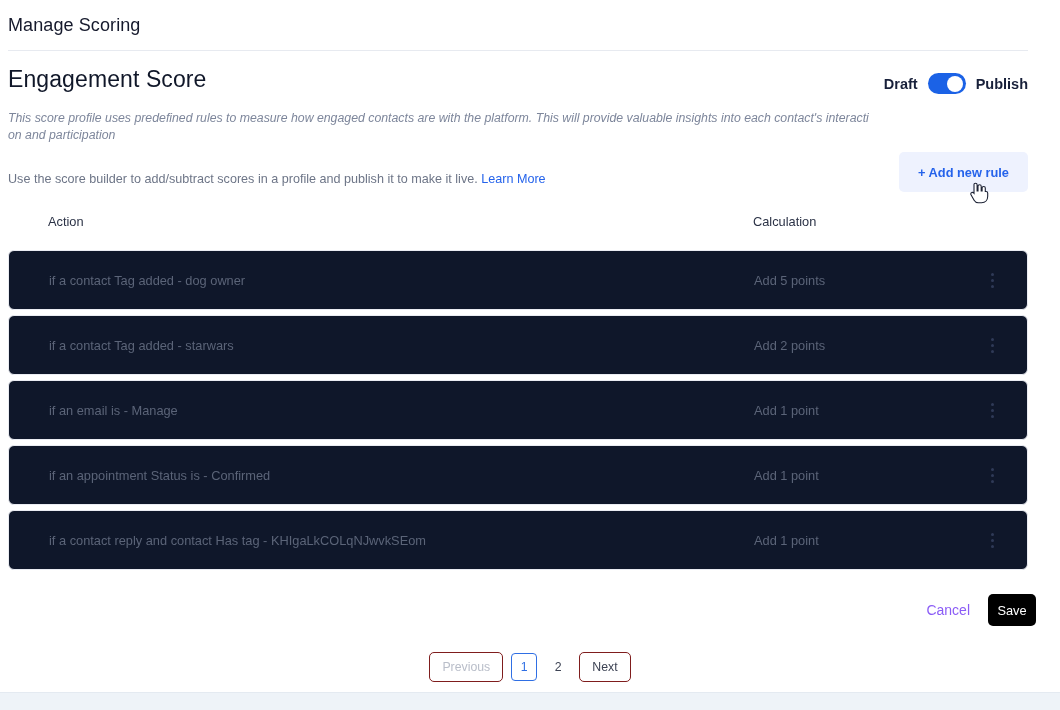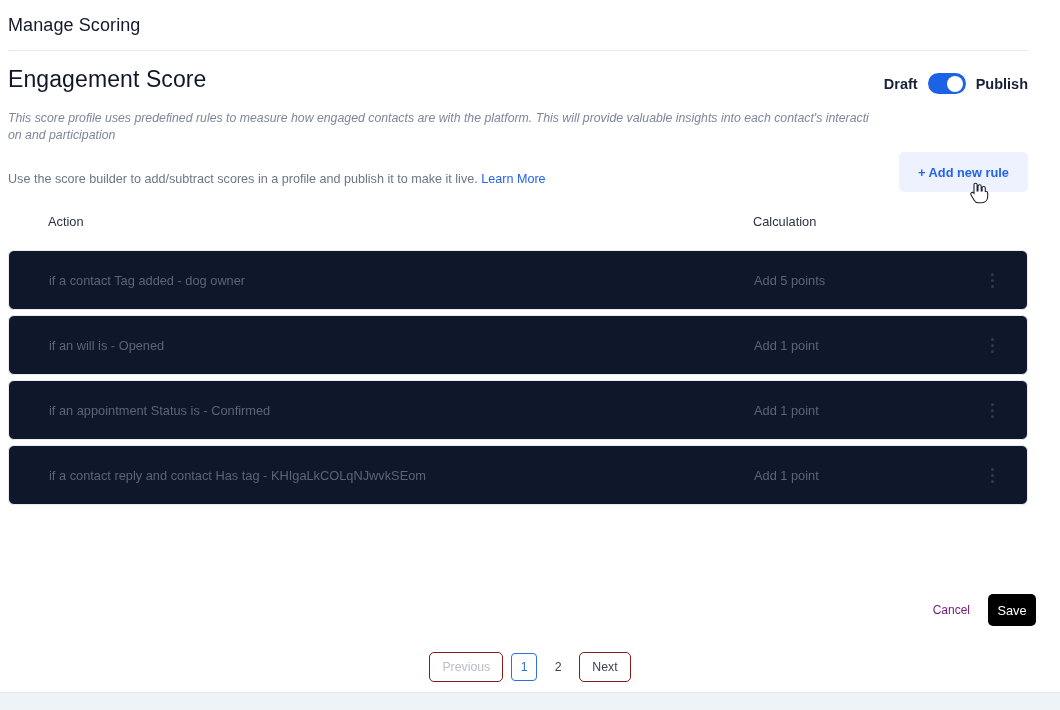--- a/index.html
+++ b/index.html
@@ -194,22 +194,22 @@
   .foot-actions {
     position: absolute;
     right: 24px; top: 594px;
     display: flex;
     align-items: center;
     gap: 14px;
   }
   .cancel-btn {
     background: none;
     border: none;
-    font-size: 12px;
-    color: #701a75;
+    font-size: 14px;
+    color: #8b5cf6;
     font-family: "Liberation Sans", sans-serif;
     cursor: pointer;
     padding: 6px 4px;
   }
   .save-btn {
     width: 48px; height: 32px;
     background: #000000;
     border: none;
     border-radius: 5px;
     color: #ffffff;
@@ -316,21 +316,30 @@
     <div class="row">
       <div class="row-action">if a contact Tag added - dog owner</div>
       <div class="row-calc">Add 5 points</div>
       <div class="row-menu">
           <i></i>
           <i></i>
           <i></i>
         </div>
     </div>
     <div class="row">
-      <div class="row-action">if an will is - Opened</div>
+      <div class="row-action">if a contact Tag added - starwars</div>
+      <div class="row-calc">Add 2 points</div>
+      <div class="row-menu">
+          <i></i>
+          <i></i>
+          <i></i>
+        </div>
+    </div>
+    <div class="row">
+      <div class="row-action">if an email is - Manage</div>
       <div class="row-calc">Add 1 point</div>
       <div class="row-menu">
           <i></i>
           <i></i>
           <i></i>
         </div>
     </div>
     <div class="row">
       <div class="row-action">if an appointment Status is - Confirmed</div>
       <div class="row-calc">Add 1 point</div>

